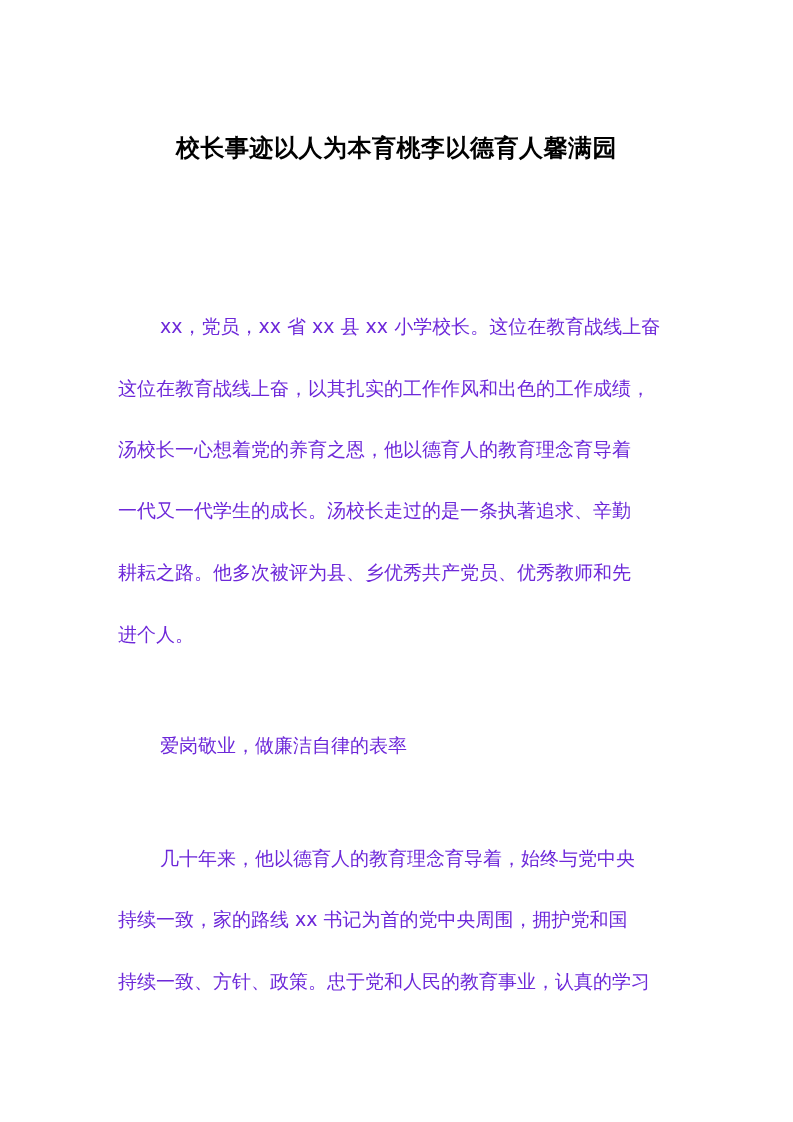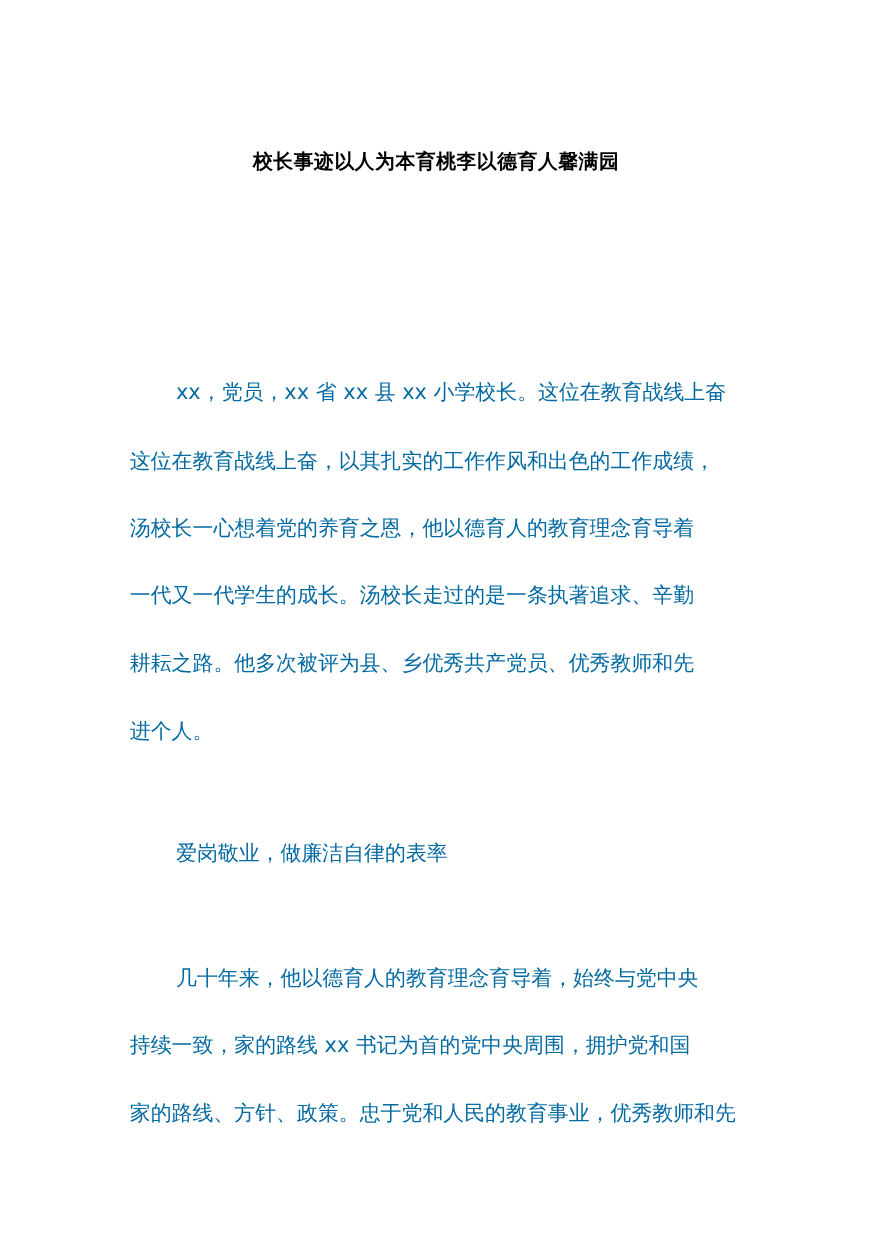--- a/index.html
+++ b/index.html
@@ -1,21 +1,21 @@
 <!DOCTYPE html>
 <html><head>
   <meta charset="utf-8">
   <style>
     html, body { margin: 0; padding: 0; background: #ffffff; }
     body { width: 793px; height: 1122px; position: relative; overflow: hidden;
            font-family: "DejaVu Sans", "Liberation Sans", sans-serif; color: #111111; }
     .title { position: absolute; left: 0; width: 793px; top: 130px; text-align: center;
-             font-size: 18px; font-weight: bold; line-height: 36px; color: #000; letter-spacing: 0.5px; }
+             font-size: 24px; font-weight: bold; line-height: 36px; color: #000; letter-spacing: 0.5px; }
     .line { position: absolute; left: 118px; width: 570px; font-size: 19px; line-height: 26px;
-            white-space: nowrap; color: #0369a1; margin-top: 31px; }
+            white-space: nowrap; color: #6d28d9; }
     .indent { left: 160px; }
   </style>
 </head>
 <body>
 
 <div>
   <div class="title">校长事迹以人为本育桃李以德育人馨满园</div>
 
   <div>
     <div class="line indent" style="top:313px">xx，党员，xx 省 xx 县 xx 小学校长。这位在教育战线上奋</div>
@@ -24,15 +24,15 @@
     <div class="line" style="top:497px">一代又一代学生的成长。汤校长走过的是一条执著追求、辛勤</div>
     <div class="line" style="top:559px">耕耘之路。他多次被评为县、乡优秀共产党员、优秀教师和先</div>
     <div class="line" style="top:621px">进个人。</div>
   </div>
 
   <div class="line indent" style="top:732px">爱岗敬业，做廉洁自律的表率</div>
 
   <div>
     <div class="line indent" style="top:845px">几十年来，他以德育人的教育理念育导着，始终与党中央</div>
     <div class="line" style="top:906px">持续一致，家的路线 xx 书记为首的党中央周围，拥护党和国</div>
-    <div class="line" style="top:968px">家的路线、方针、政策。忠于党和人民的教育事业，优秀教师和先</div>
+    <div class="line" style="top:968px">持续一致、方针、政策。忠于党和人民的教育事业，认真的学习</div>
   </div>
 </div>
 
 </body></html>

